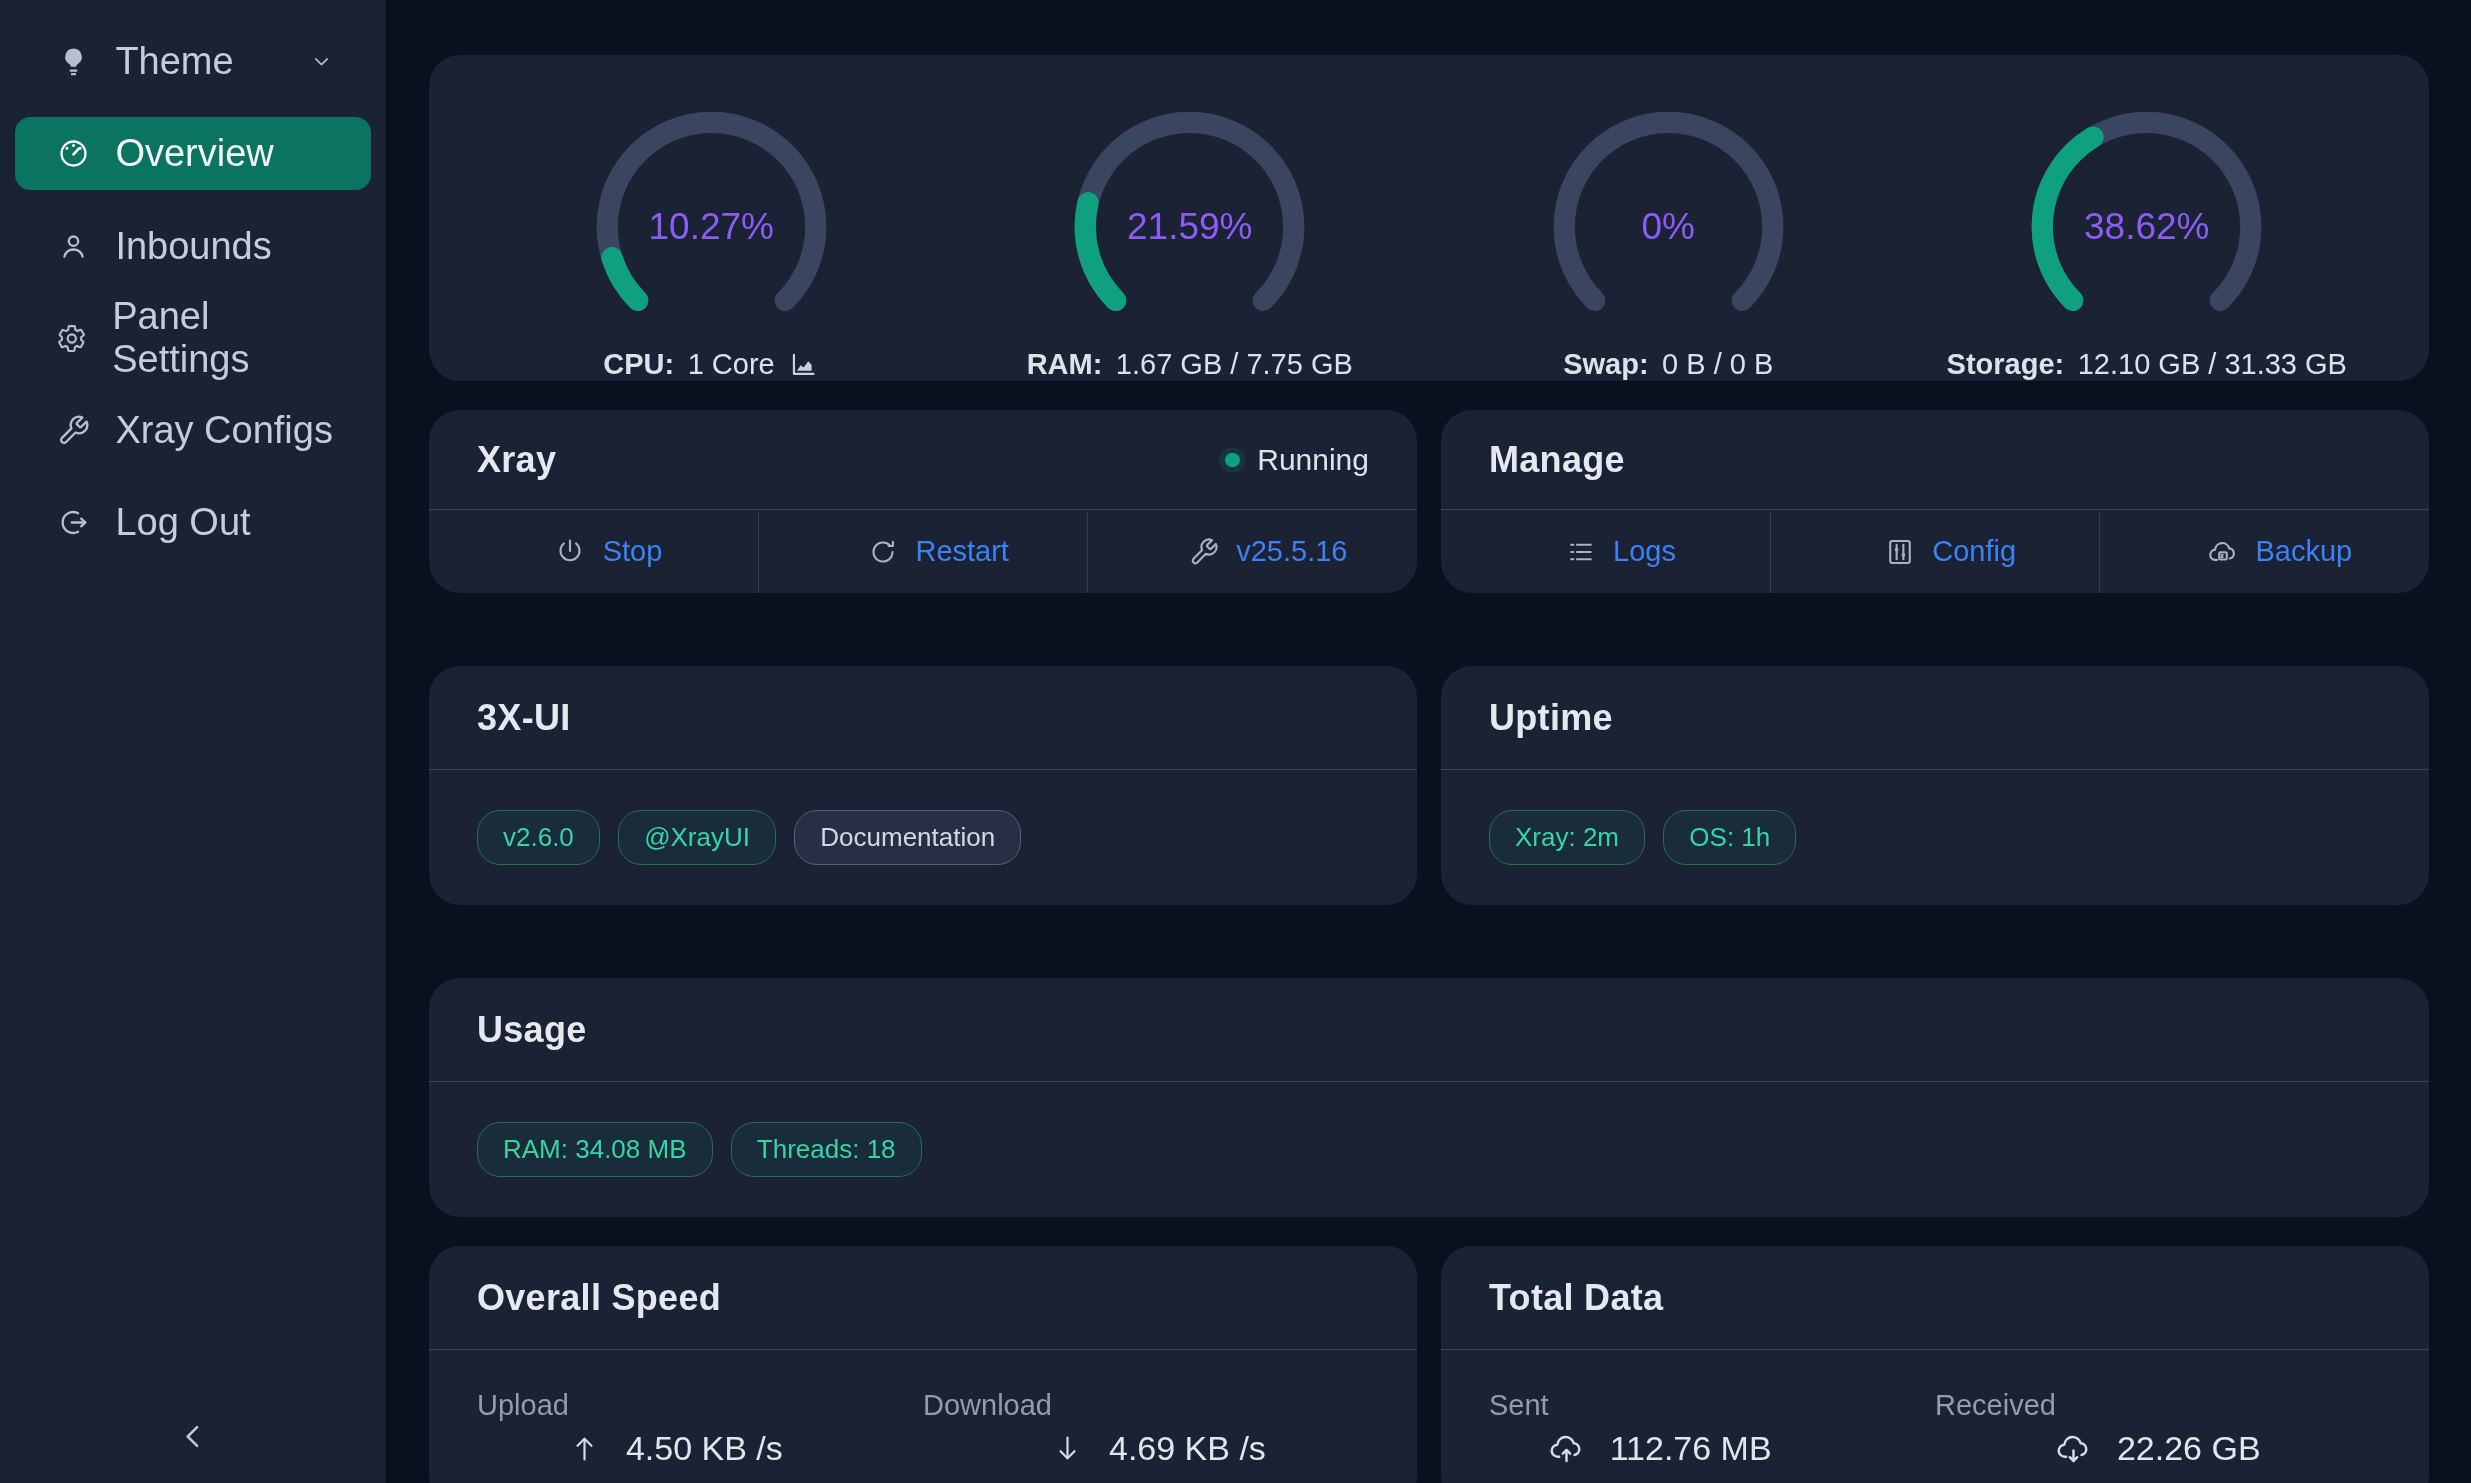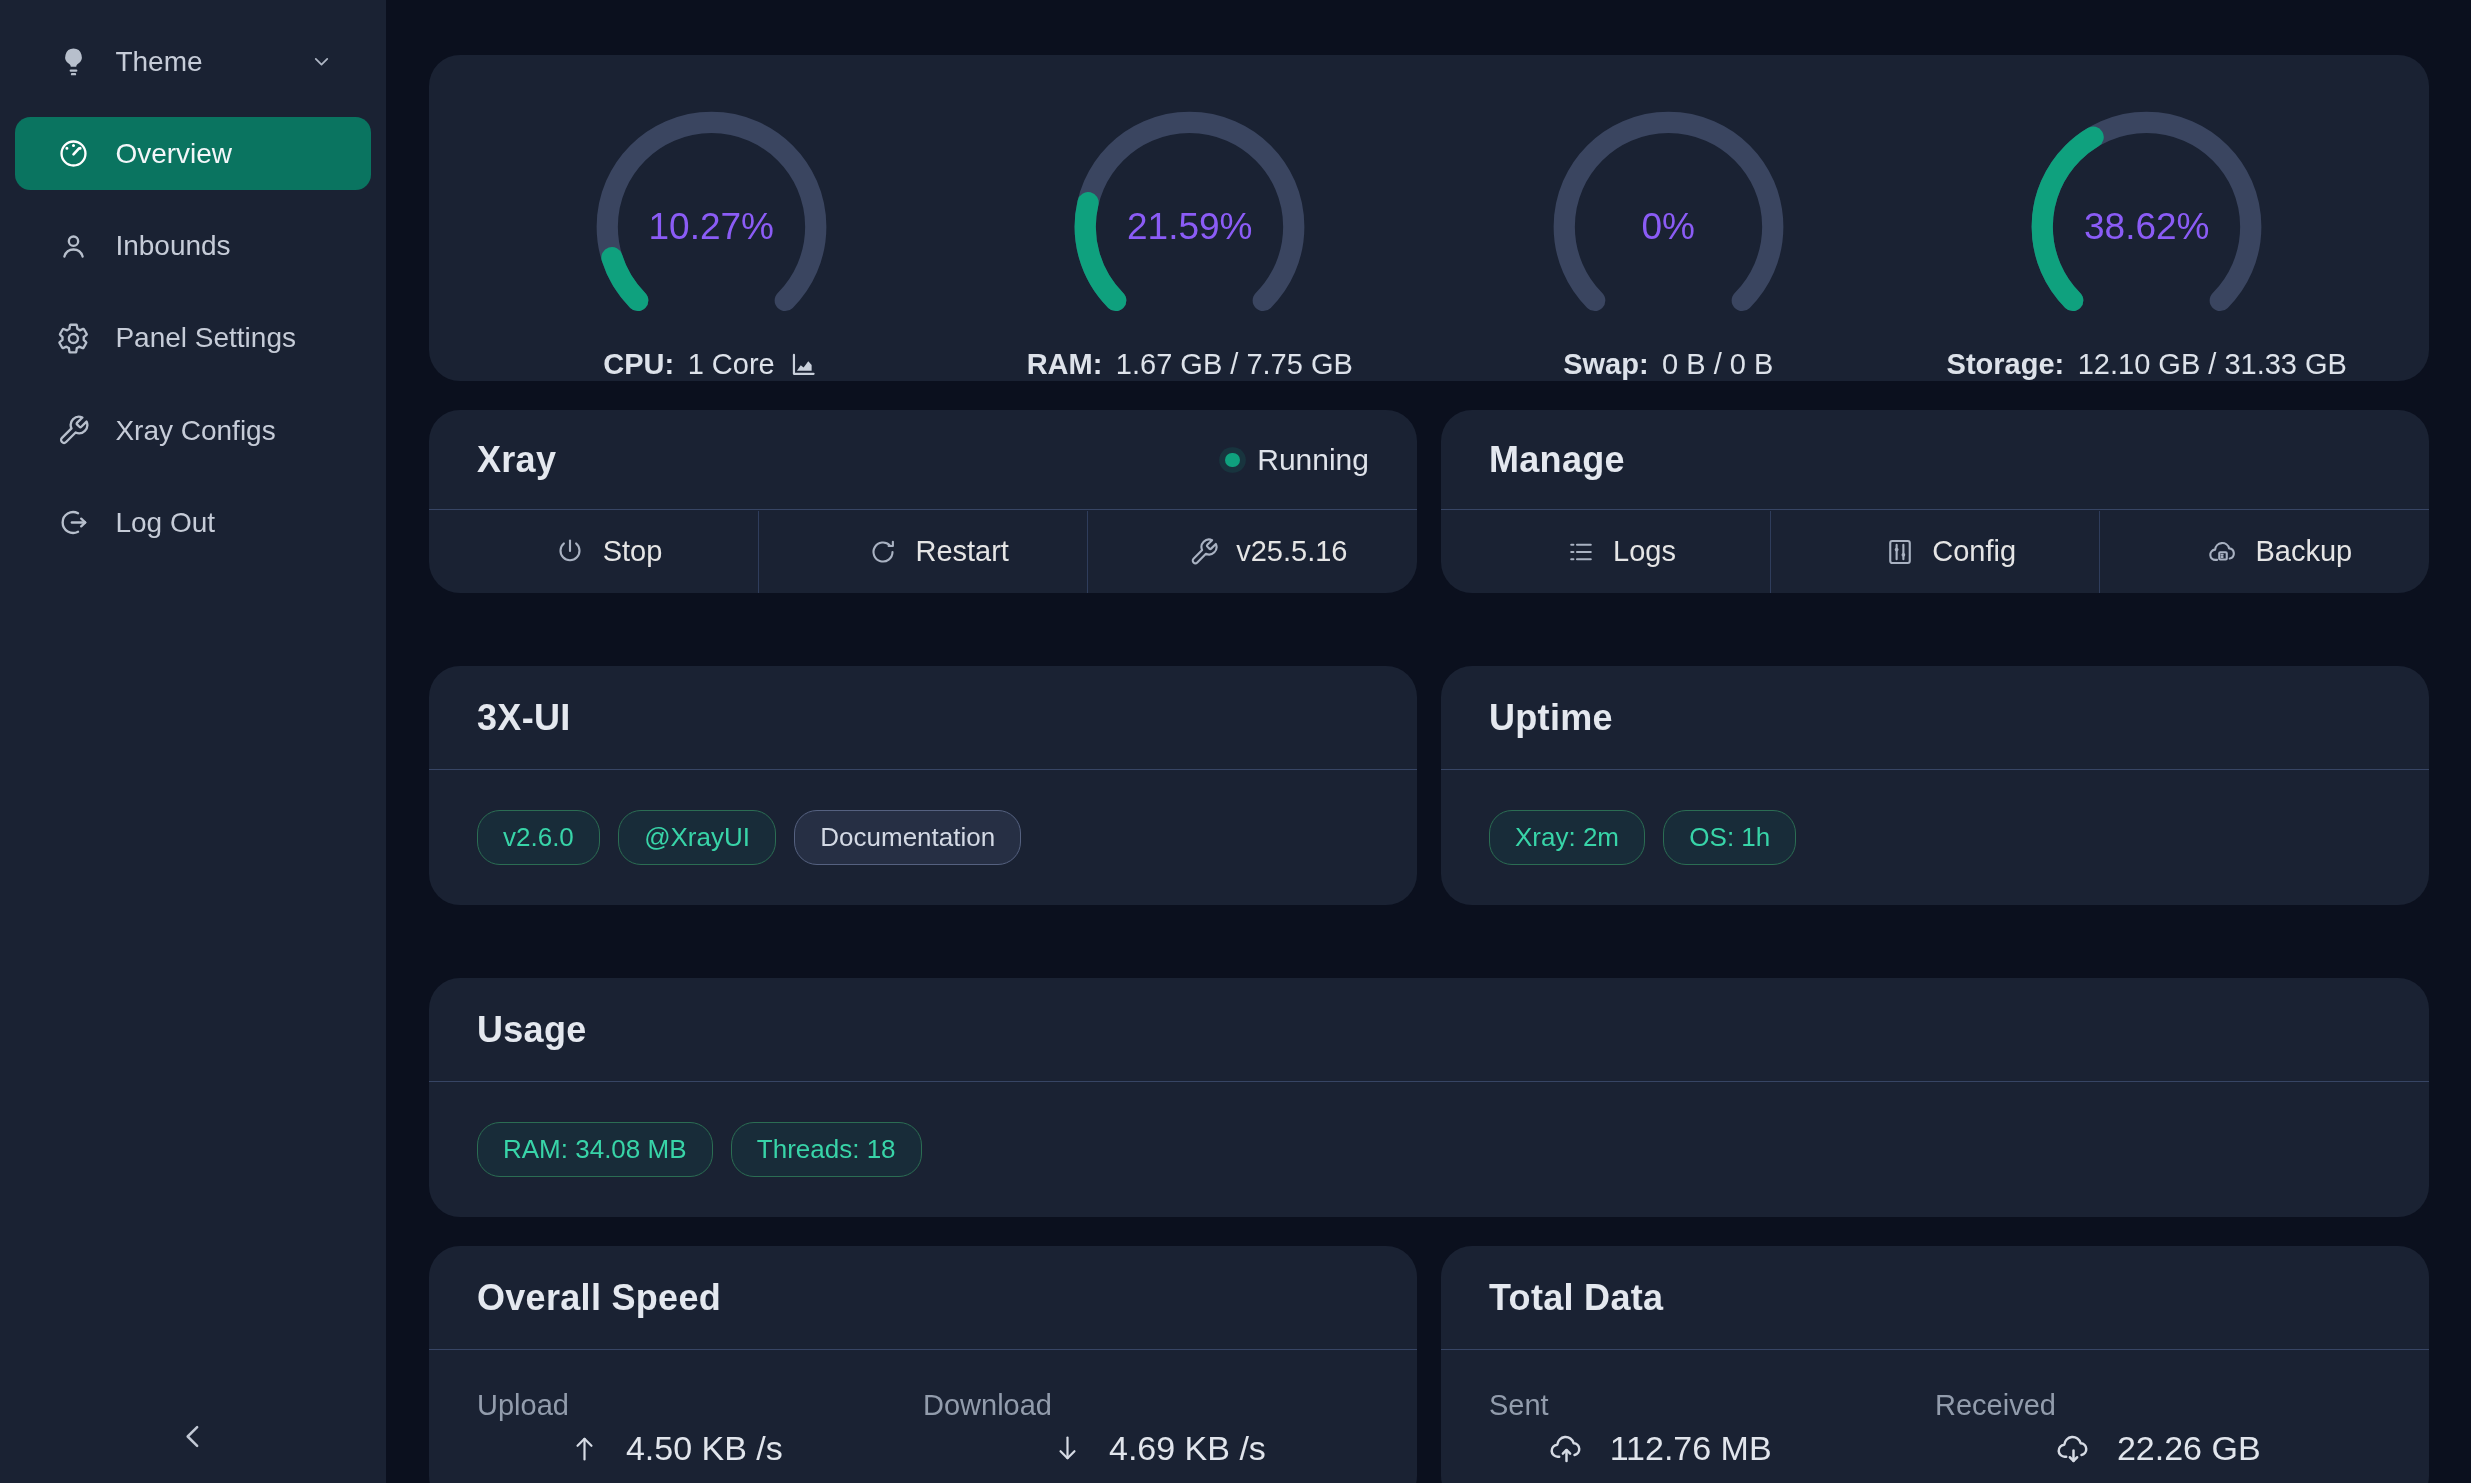--- a/index.html
+++ b/index.html
@@ -12,21 +12,21 @@
     color:#dfe3ea;
   }
   
   .sidebar {
     width:386px; flex-shrink:0; background:#1a2233;
     position:relative; padding-top:25px;
   }
   .nav-item {
     height:73px; margin:0 15.4px 19.3px; border-radius:15.4px;
     display:flex; align-items:center; padding:0 37px 0 42px;
-    font-size:28px; color:#c6ccd8; cursor:pointer;
+    font-size:38px; color:#c6ccd8; cursor:pointer;
   }
   .nav-item .nicon { width:33px; height:33px; margin-right:25px; color:#b7bfcc; display:flex; align-items:center; }
   .nav-item.active { background:#0a7460; color:#f3f6f9; }
   .nav-item.active .nicon { color:#ffffff; }
   .nav-spacer { flex:1; }
   .chev { width:25px; height:25px; color:#aeb6c4; display:flex; }
   .collapse-btn {
     position:absolute; bottom:25px; left:0; right:0;
     display:flex; justify-content:center; color:#c2c9d5; cursor:pointer;
   }
@@ -57,21 +57,21 @@
     display:flex; align-items:center; justify-content:space-between;
     padding:0 48px; border-bottom:1px solid rgba(92,112,160,0.45);
     flex-shrink:0;
   }
   .hh105 { height:100px; } .hh108 { height:104px; }
   .card-title { font-size:36px; font-weight:600; color:#e4e8ef; letter-spacing:0.3px; }
   .status { display:flex; align-items:center; gap:17.4px; font-size:30px; color:#dfe3ea; }
   .status-dot { width:14.5px; height:14.5px; border-radius:50%; background:#0fa17e; box-shadow:0 0 0 5.8px rgba(15,161,126,.15); }
   
   .actions { flex:1; display:flex; align-items:stretch; }
-  .action { flex:1; display:flex; align-items:center; justify-content:center; gap:17.4px; font-size:29px; color:#e5e5e5; cursor:pointer;margin-left:31px; }
+  .action { flex:1; display:flex; align-items:center; justify-content:center; gap:17.4px; font-size:29px; color:#3b82f6; cursor:pointer;margin-left:31px; }
   .action .aicon { width:30px; height:30px; color:#a9b2c2; display:flex; }
   .vdiv { width:1px; background:#2f3d5c; align-self:center; height:82px; }
   
   .tags-body { flex:1; display:flex; align-items:center; gap:18.3px; padding:0 48px; }
   .tag {
     height:55px; display:inline-flex; align-items:center; padding:0 25px;
     border-radius:23px; font-size:26px; border:1.4px solid; white-space:nowrap;
   }
   .tag.green { color:#38d4a8; border-color:#2b6d53; background:rgba(18,160,122,0.08); }
   .tag.gray  { color:#d3d9e4; border-color:#556180; background:rgba(96,112,150,0.18); }

